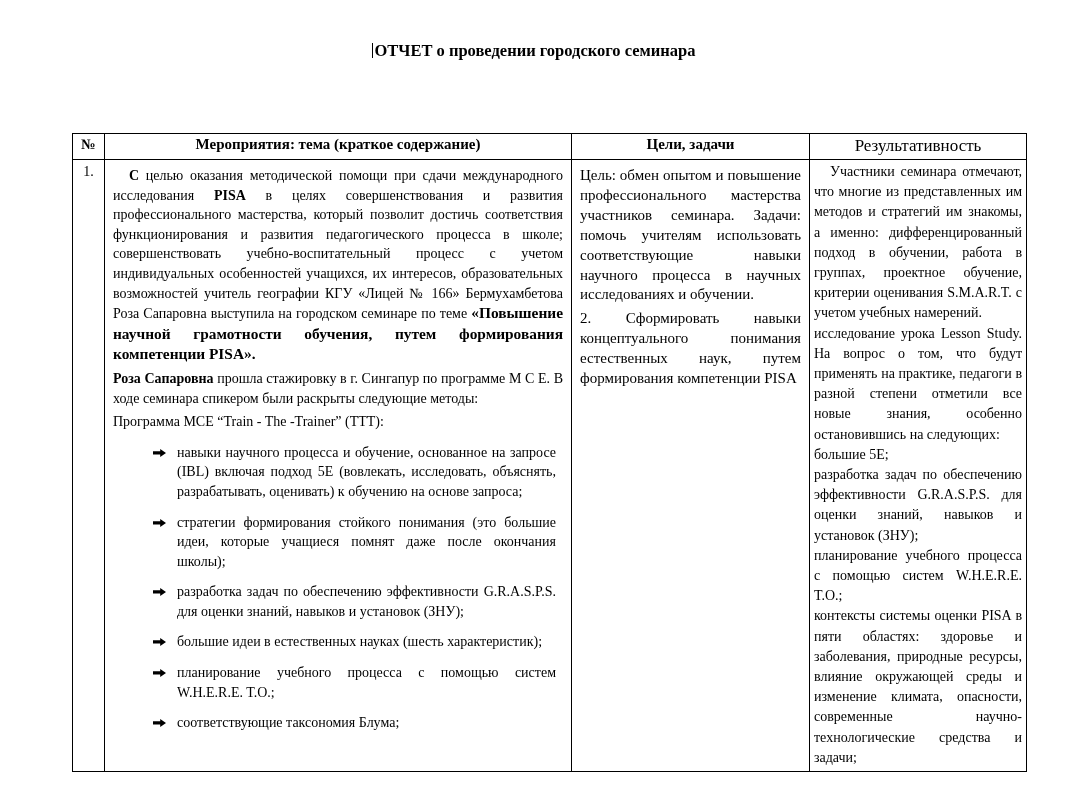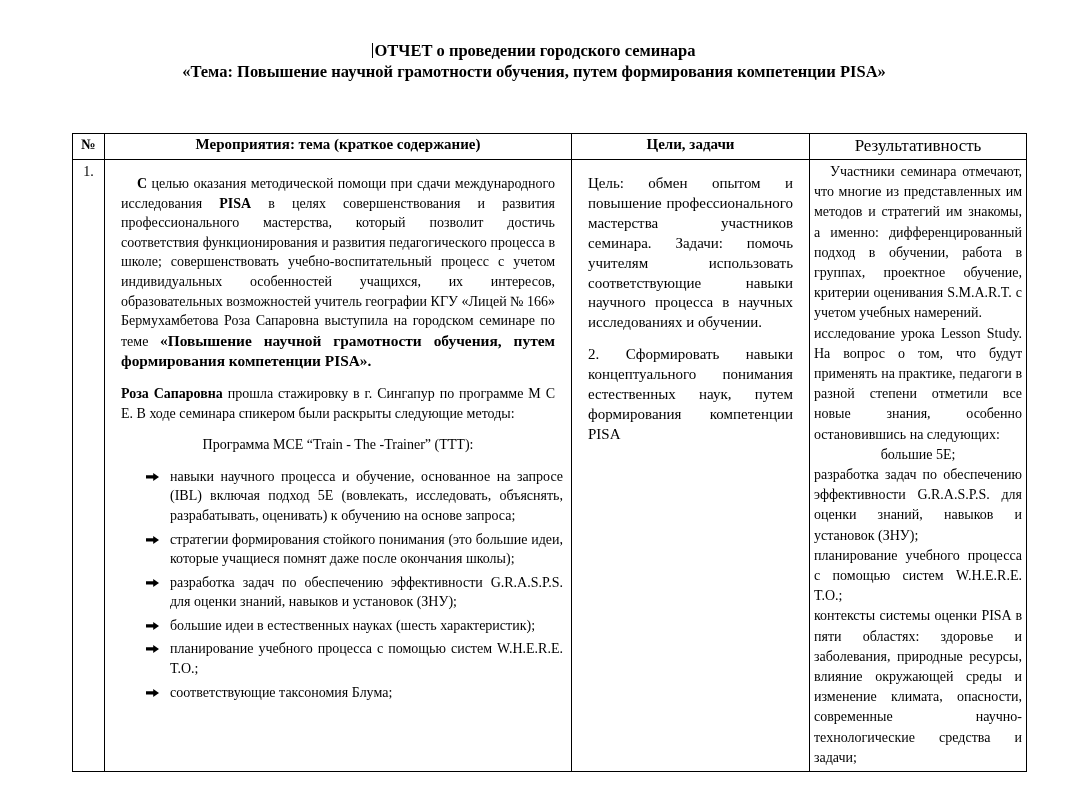--- a/index.html
+++ b/index.html
@@ -84,51 +84,51 @@
   td.cell-no {
     text-align: center;
     font-size: 14px;
     padding-top: 4px;
   }
 
   
   .j {
     text-align: justify;
     text-justify: inter-word;
-    margin: 12px;
+    margin: 4px;
     line-height: 19.6px;
     font-size: 14px;
   }
   .cell-event .j  { line-height: 19.6px; }
   .cell-goals .j  { line-height: 19.9px; font-size: 15px; }
   .cell-result .j { line-height: 20.2px; font-size: 14px; }
 
   .cell-event { padding-left: 6px; padding-right: 6px; padding-top: 4px; }
   .cell-goals { padding-left: 5px; padding-right: 5px; padding-top: 4px; }
   .cell-result{ padding-left: 6px; padding-right: 6px; padding-top: 4px; }
 
   .b    { font-weight: bold; }
   .bbig { font-weight: bold; font-size: 15.4px; }
   .indent { text-indent: 16px; }
-  .nojust { text-align: center; }
+  .nojust { text-align: left; }
 
   
   .bullets {
     margin: 0;
     padding: 0;
     list-style: none;
   }
   .bullets li {
     position: relative;
     padding-left: 57px;
     text-align: justify;
     text-justify: inter-word;
     line-height: 19.6px;
     font-size: 14px;
-    margin: 4px;
+    margin: 11px;
   }
   .bullets li .marker {
     position: absolute;
     left: 33px;
     top: 0px;
     width: 16px;
     height: 19px;
     line-height: 19px;
     font-size: 13px;
     color: #000;
@@ -137,21 +137,20 @@
 
   .res-para { margin: 0; }
 </style>
 </head>
 <body>
 
 <div class="page">
 
   <div class="doc-title">
     <span class="title-line"><span class="caret"></span><span>ОТЧЕТ о проведении городского семинара</span></span>
-    <span class="title-line">«Тема: Повышение научной грамотности обучения, путем формирования компетенции PISA»</span>
   </div>
 
   <table class="report-table">
     <colgroup>
       <col class="col-no">
       <col class="col-event">
       <col class="col-goals">
       <col class="col-result">
     </colgroup>
     <thead>

